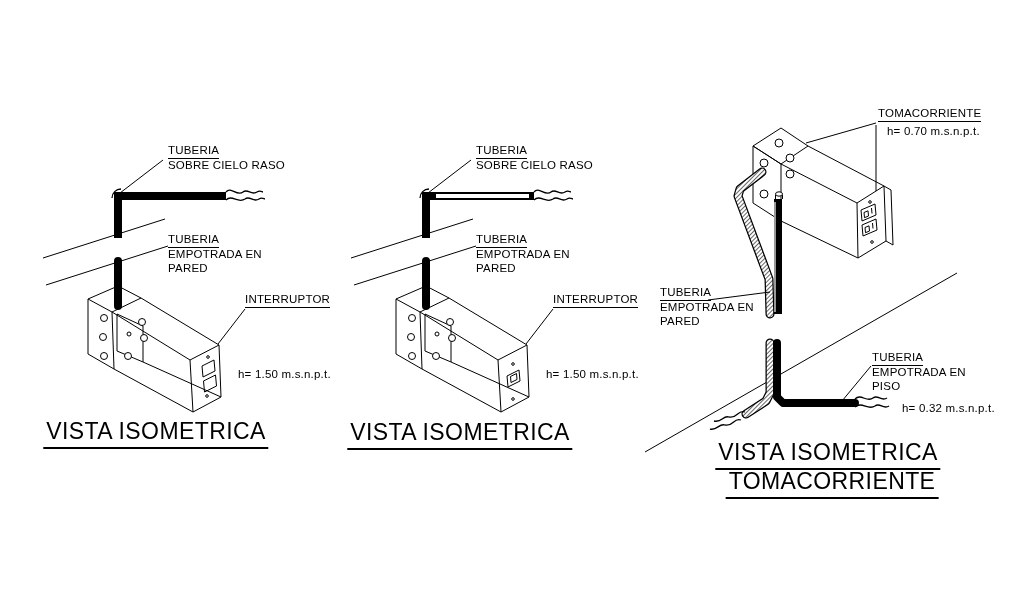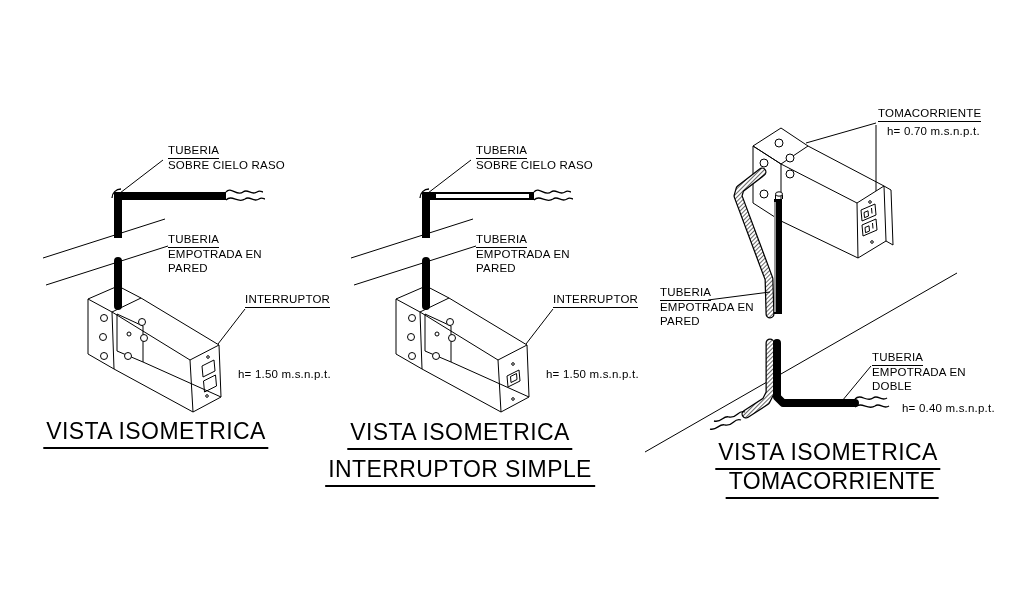--- a/index.html
+++ b/index.html
@@ -204,25 +204,24 @@
   </div>
   <div class="htxt" style="left:887px;top:125px">h= 0.70 m.s.n.p.t.</div>
   <div class="lbl" style="left:660px;top:286px">
     <span class="u">TUBERIA</span><br>
     <span>EMPOTRADA EN</span><br>
     <span>PARED</span>
   </div>
   <div class="lbl" style="left:872px;top:351px">
     <span class="u">TUBERIA</span><br>
     <span>EMPOTRADA EN</span><br>
-    <span>DOBLE</span>
-  </div>
-  <div class="htxt" style="left:902px;top:402px">h= 0.40 m.s.n.p.t.</div>
+    <span>PISO</span>
+  </div>
+  <div class="htxt" style="left:902px;top:402px">h= 0.32 m.s.n.p.t.</div>
 
   <div class="title" style="left:156px;top:418px">VISTA ISOMETRICA</div>
 
   <div class="title" style="left:460px;top:419px">VISTA ISOMETRICA</div>
-  <div class="title" style="left:460px;top:456px">INTERRUPTOR SIMPLE</div>
 
   <div class="title" style="left:828px;top:439px">VISTA ISOMETRICA</div>
   <div class="title" style="left:832px;top:468px">TOMACORRIENTE</div>
 
 </div>
 
 </body></html>

